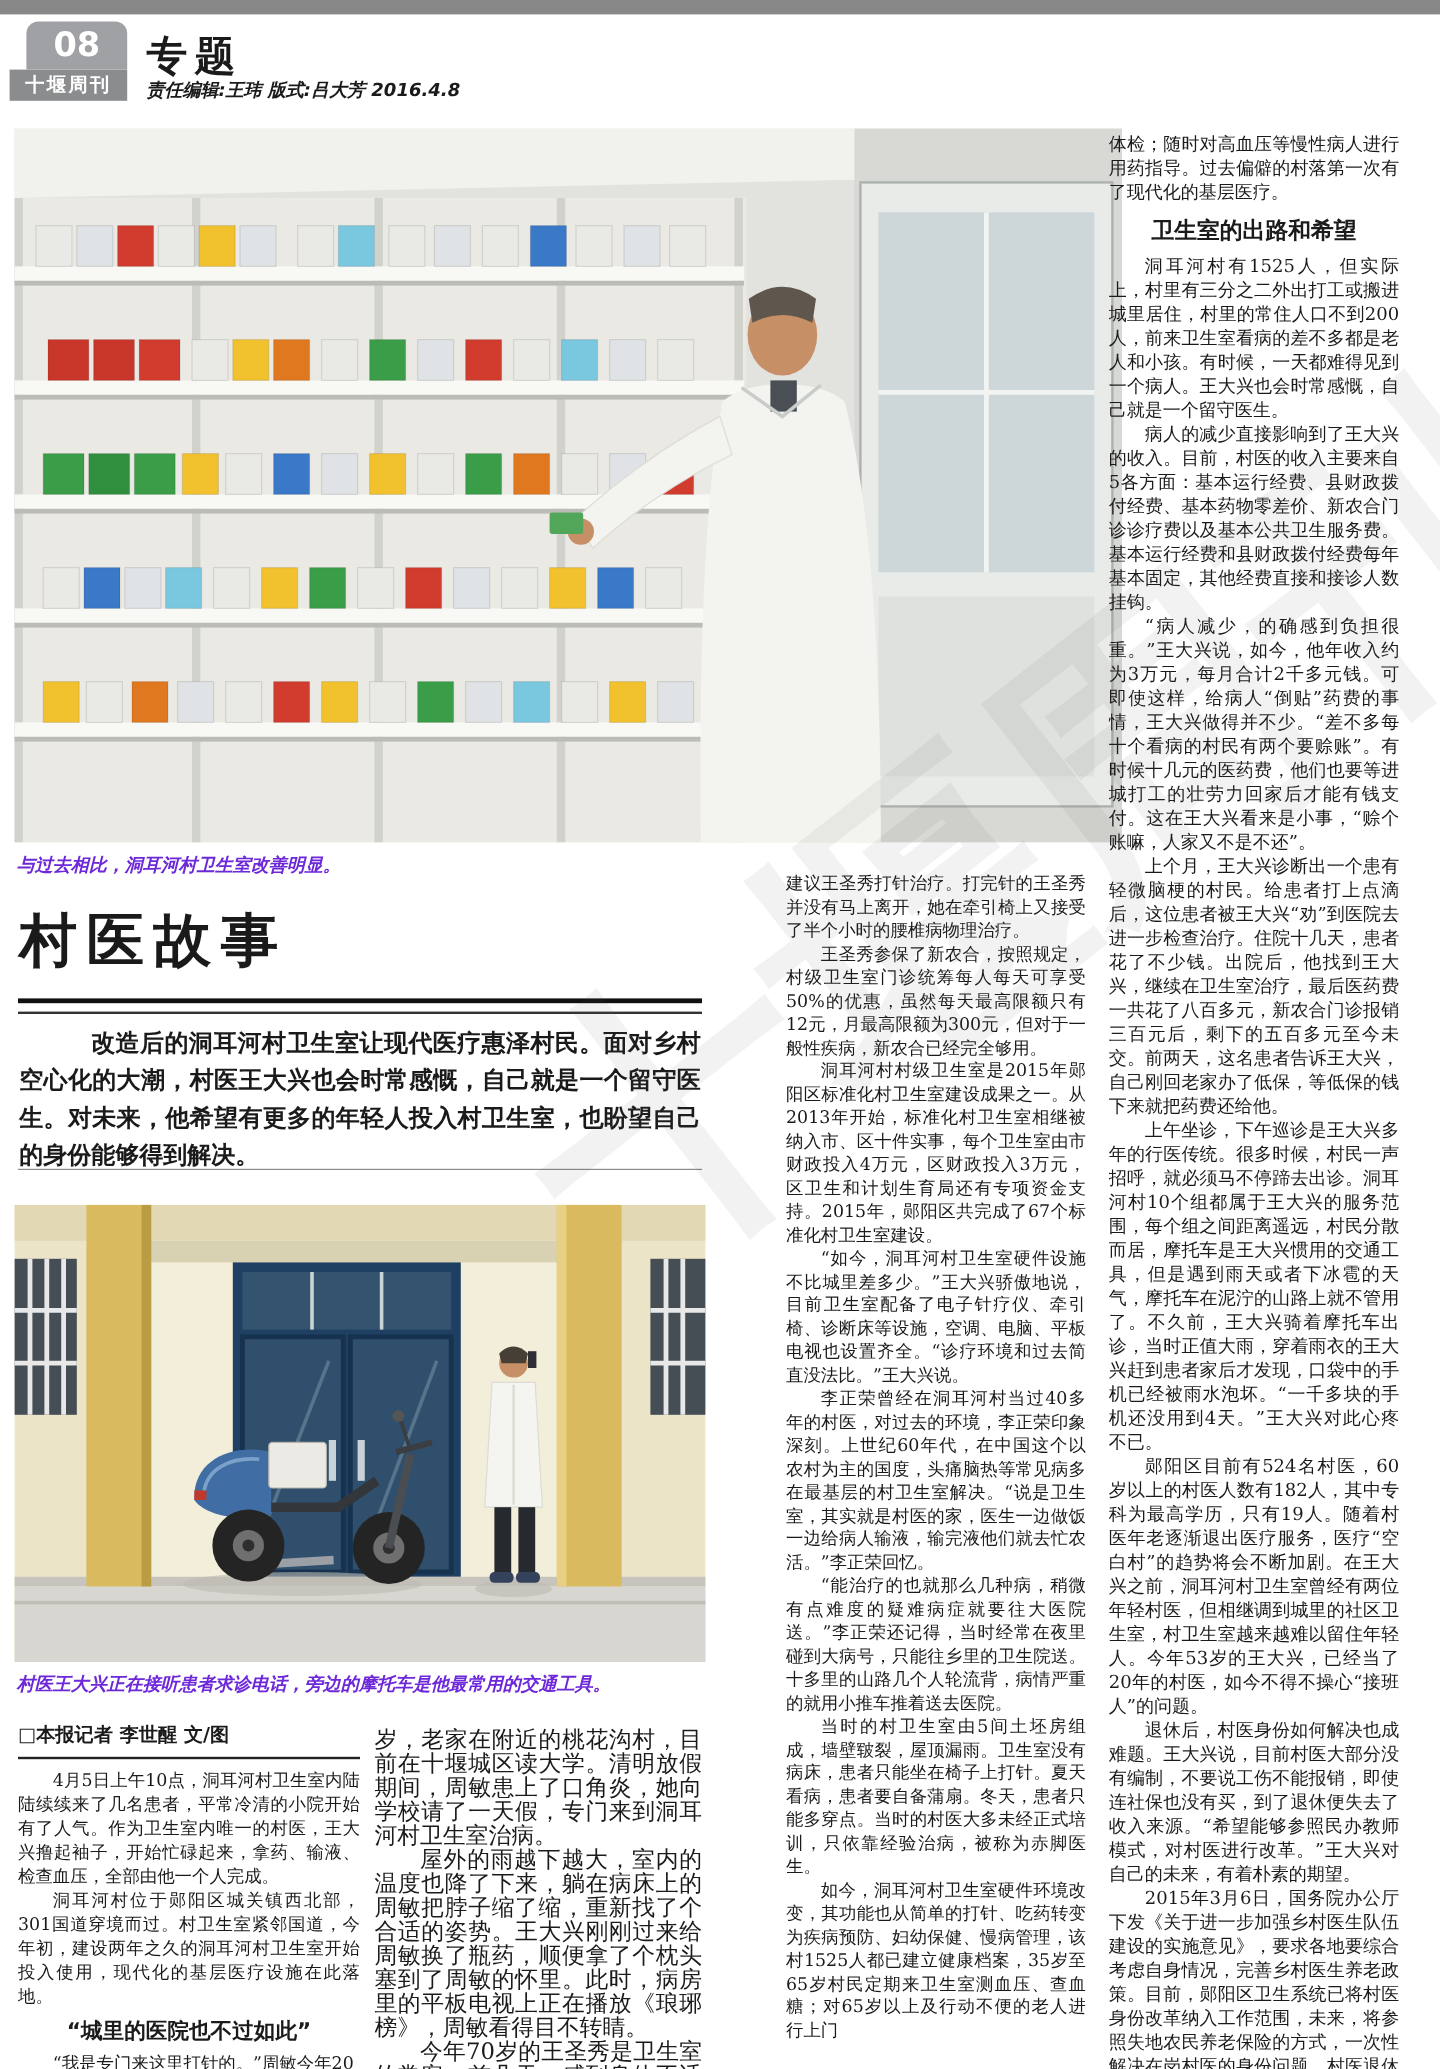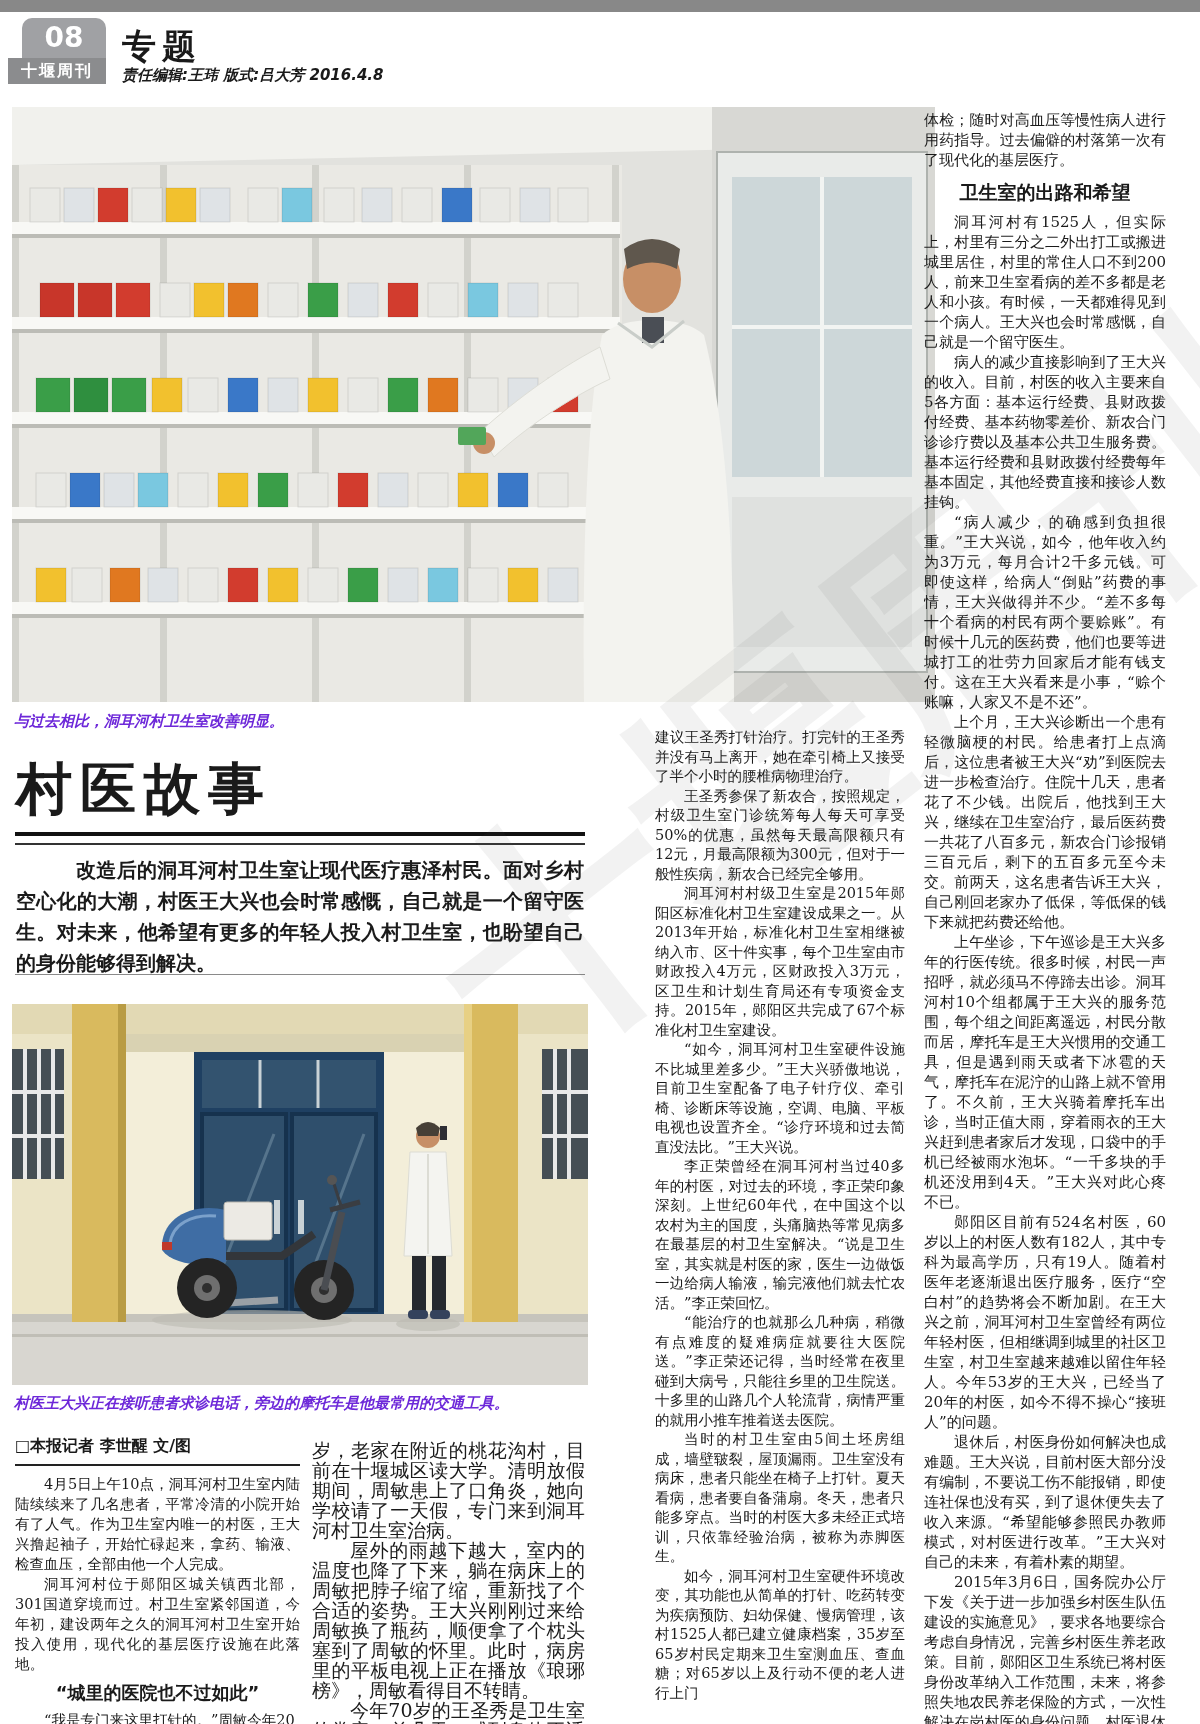--- a/index.html
+++ b/index.html
@@ -18,21 +18,21 @@
 
   
   .photo1{position:absolute;left:12px;top:95px;width:923px;height:595px;}
   .photo2{position:absolute;left:12px;top:992px;width:576px;height:381px;}
   .caption{position:absolute;font:bold italic 15px/1.3 "DejaVu Sans",sans-serif;color:#6d28d9;}
   .caption1{left:14px;top:700px;width:620px;}
   .caption2{left:14px;top:1382px;width:576px;}
 
   
   .headline{position:absolute;left:16px;top:740px;font-family:"DejaVu Serif",serif;
-            font-weight:900;font-size:56px;letter-spacing:8px;}
+            font-weight:900;font-size:48px;letter-spacing:8px;}
   .rule-double{position:absolute;left:15px;top:820px;width:570px;height:7px;
             border-top:4px solid #111;border-bottom:2px solid #333;}
   .intro{position:absolute;left:16px;top:844px;width:568px;font-weight:bold;
             font-size:20px;line-height:31px;text-align:justify;text-indent:3em;margin:0;font-family:Liberation Mono, monospace;}
   .rule-thin{position:absolute;left:15px;top:962px;width:570px;border-top:1px solid #8a8a8a;}
 
   .byline{position:absolute;left:15px;top:1424px;width:285px;
           font:bold 16px/1.2 "DejaVu Sans",sans-serif;padding-bottom:9px;border-bottom:2px solid #222;}
 
   

